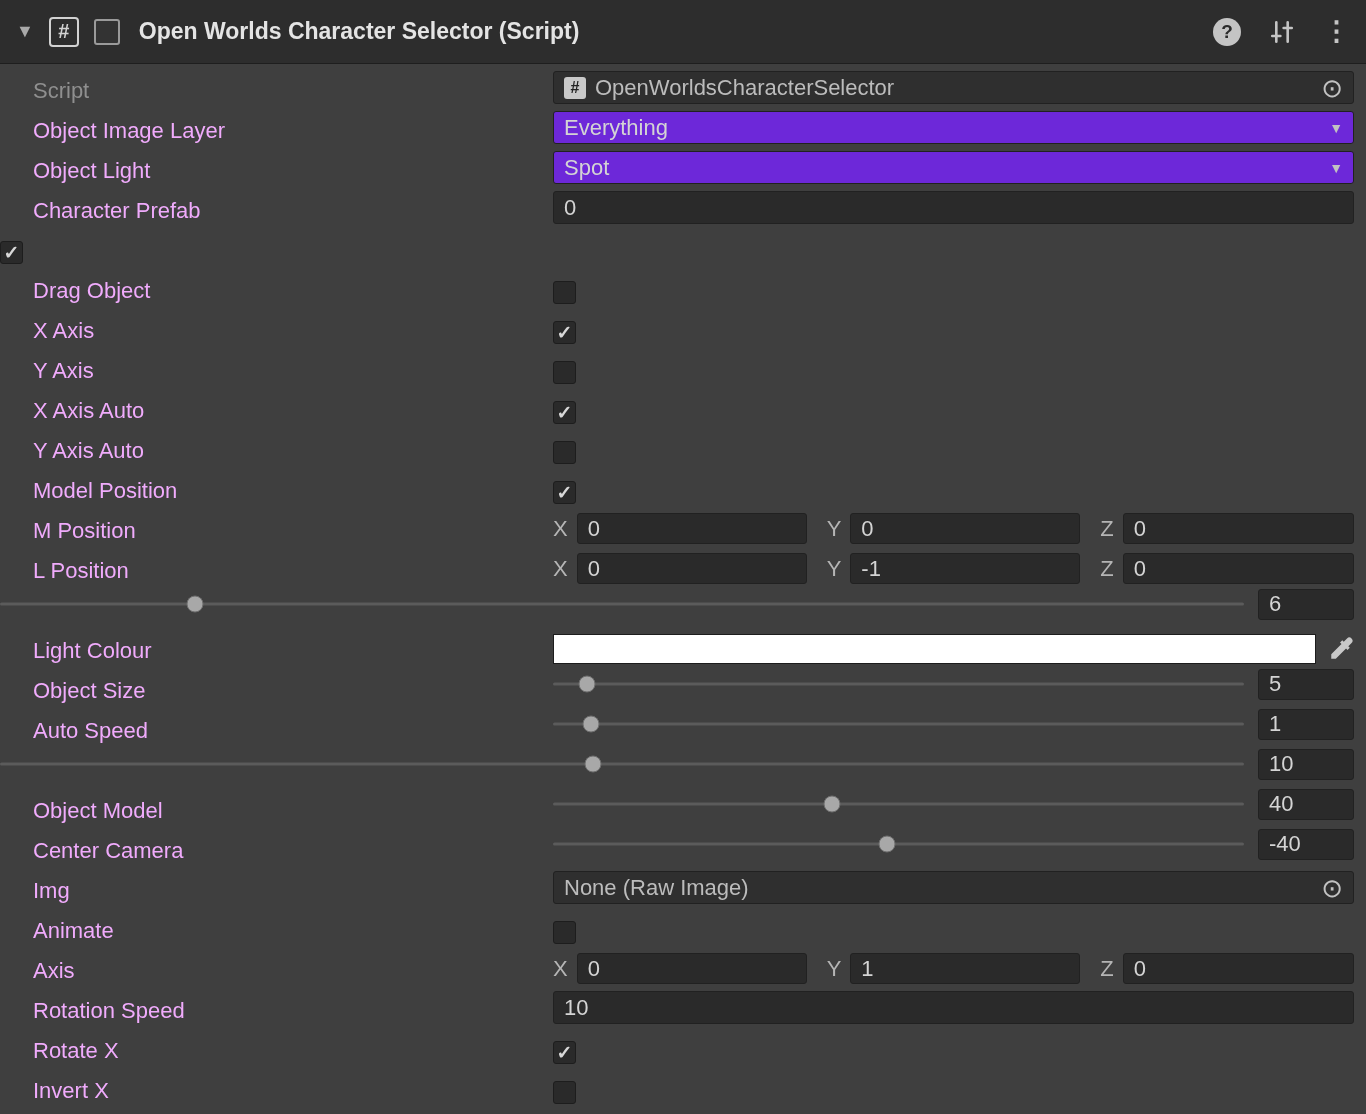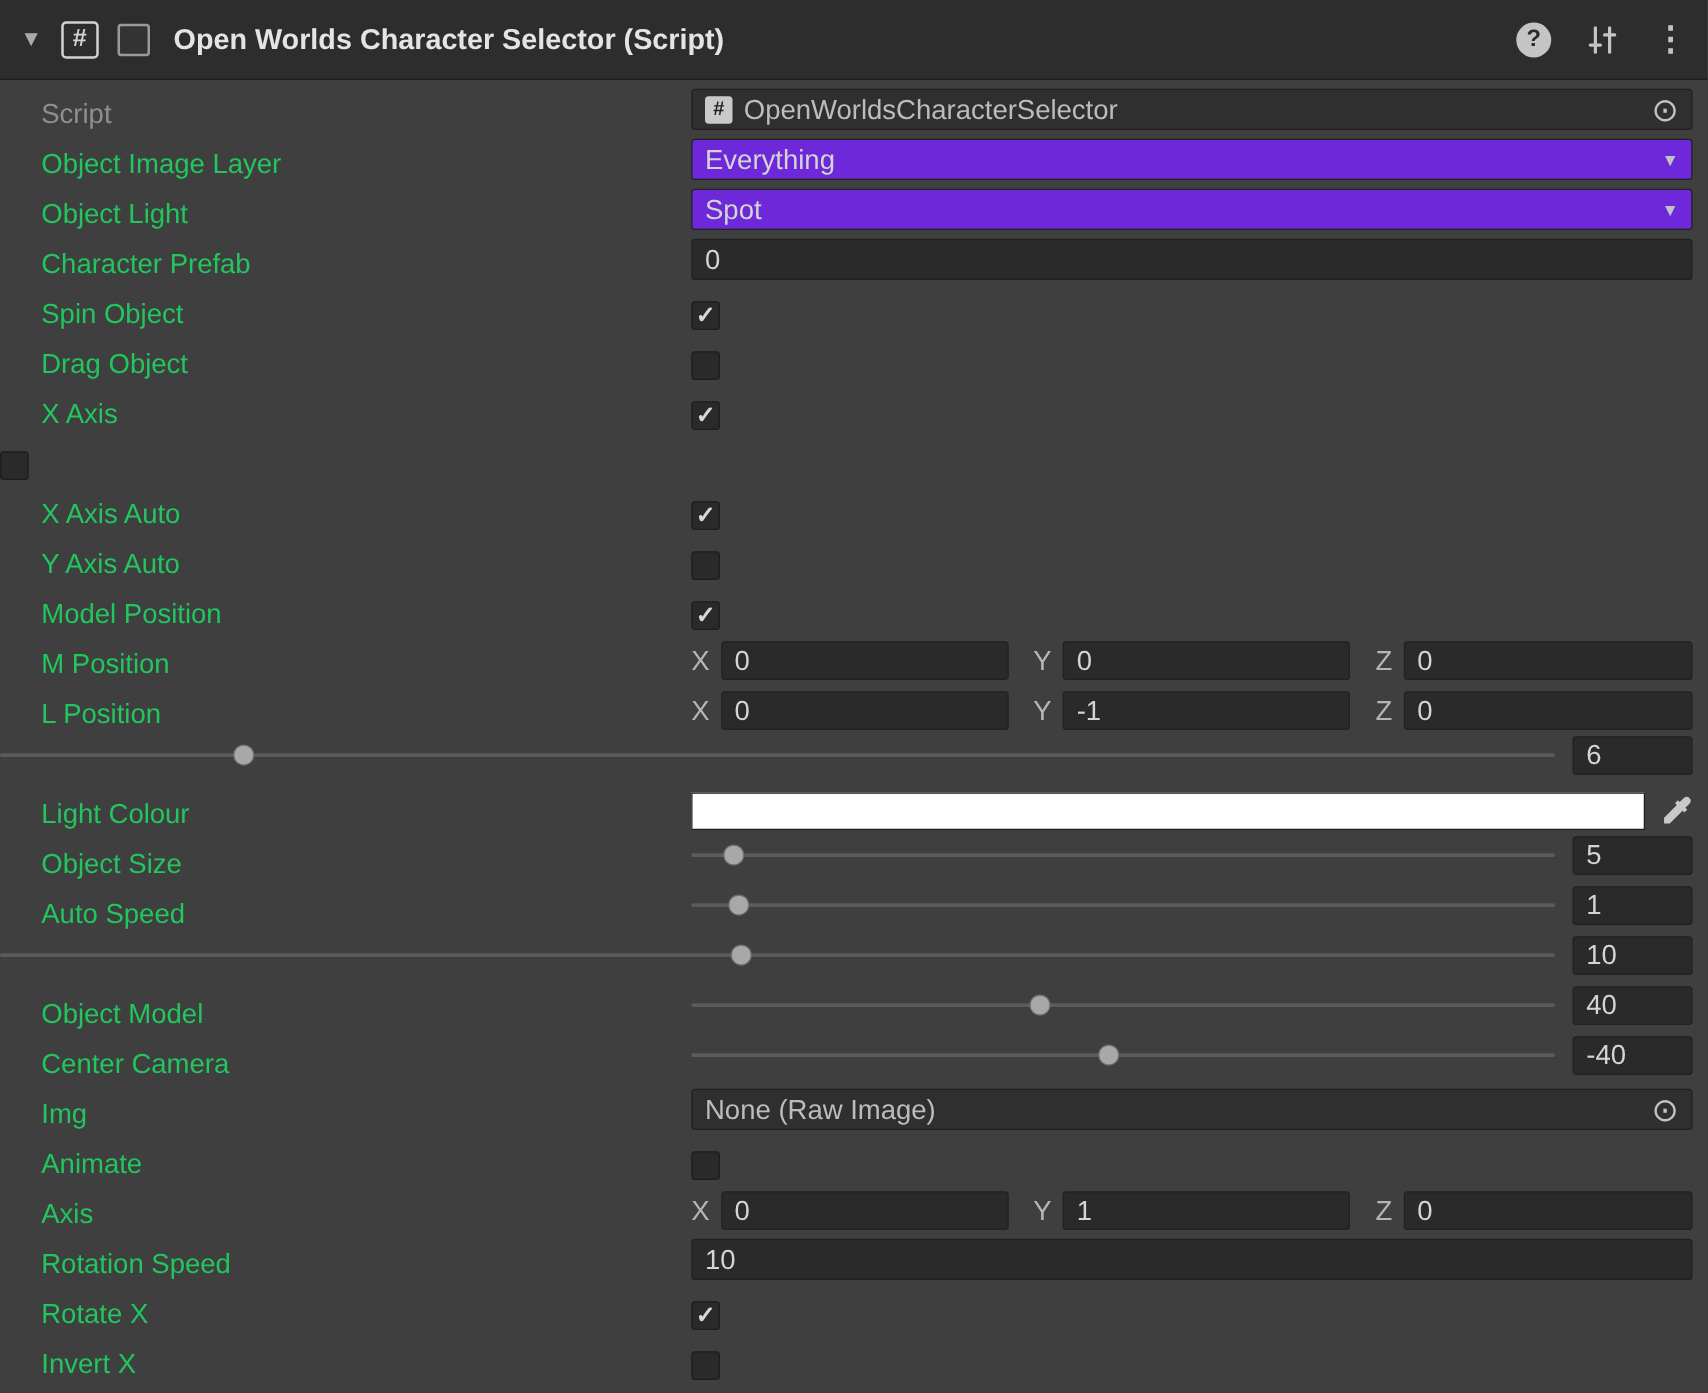--- a/index.html
+++ b/index.html
@@ -29,21 +29,21 @@
   .hdr-right { margin-left:auto; display:flex; align-items:center; gap:28px; }
   .help-icon {
     width:28px; height:28px; border-radius:50%; background:#c4c4c4; color:#2b2b2b;
     font-weight:bold; font-size:19px; display:flex; align-items:center; justify-content:center;
   }
   .presets-icon svg { display:block; }
   .kebab-icon { color:#c4c4c4; font-size:27px; font-weight:bold; line-height:1; }
   
   .row { display:flex; align-items:flex-end; height:40px; }
   .label {
-    width:553px; flex-shrink:0; padding-left:33px; font-size:22px; color:#22c55e;
+    width:553px; flex-shrink:0; padding-left:33px; font-size:22px; color:#f0abfc;
     white-space:nowrap; overflow:hidden;
   }
   .label.dim { color:#8f8f8f; }
   .fieldarea { flex:1; margin-right:12px; display:flex; align-items:center; min-width:0; }
   .field {
     background:#2a2a2a; border:1px solid #212121; border-radius:3px;
     color:#d4d4d4; font-size:22px; display:flex; align-items:center;
     padding:0 10px; height:33px;
   }
   .full { flex:1; }
@@ -138,21 +138,20 @@
   <div class="row">
     <div class="label">Character Prefab</div>
     <div class="fieldarea">
       <div class="field full">
         <span>0</span>
       </div>
     </div>
   </div>
 
   <div class="row">
-    <div class="label">Spin Object</div>
     <div class="fieldarea">
       <div class="checkbox">
         <span class="checkmark">✓</span>
       </div>
     </div>
   </div>
 
   <div class="row">
     <div class="label">Drag Object</div>
     <div class="fieldarea">
@@ -165,20 +164,21 @@
   <div class="row">
     <div class="label">X Axis</div>
     <div class="fieldarea">
       <div class="checkbox">
         <span class="checkmark">✓</span>
       </div>
     </div>
   </div>
 
   <div class="row">
+    <div class="label">Y Axis</div>
     <div class="fieldarea">
       <div class="checkbox">
         <span class="checkmark"></span>
       </div>
     </div>
   </div>
 
   <div class="row">
     <div class="label">X Axis Auto</div>
     <div class="fieldarea">

